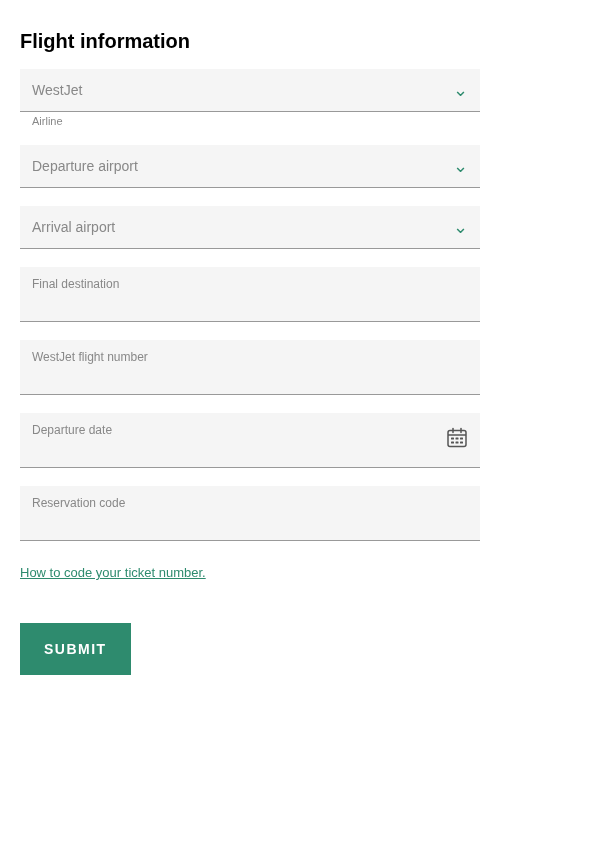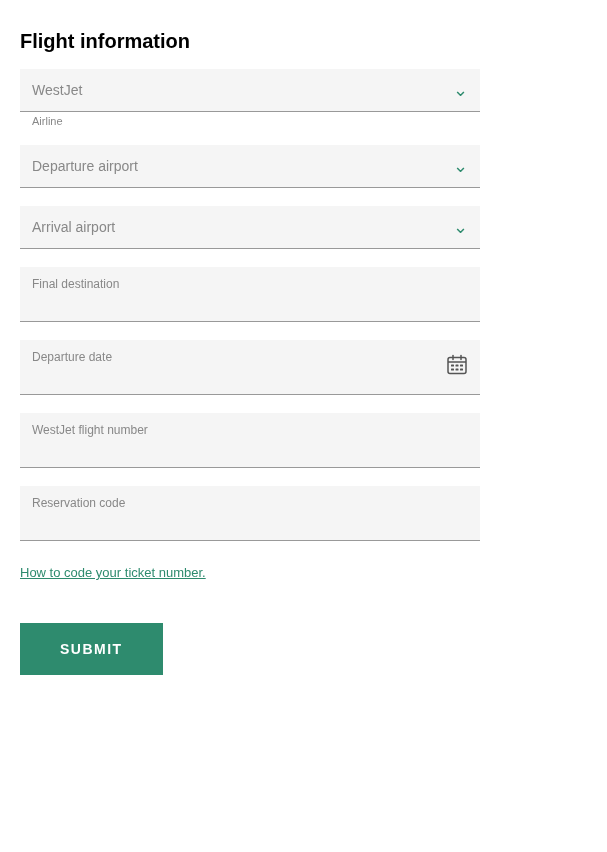--- a/index.html
+++ b/index.html
@@ -79,21 +79,21 @@
       color: #2e8b6e;
       text-decoration: underline;
       cursor: pointer;
       margin-top: 6px;
       display: inline-block;
     }
     .submit-btn {
       background: #2e8b6e;
       color: #fff;
       border: none;
-      padding: 18px 40px;
+      padding: 18px 24px;
       font-size: 14px;
       font-weight: bold;
       letter-spacing: 1.5px;
       cursor: pointer;
       margin-top: 24px;
       text-transform: uppercase;
       text-align: center;
     }
     .departure-date-wrapper {
       position: relative;
@@ -166,20 +166,28 @@
       <div class="dropdown-wrapper">
         <span class="dropdown-label">Arrival airport</span>
         <span class="chevron">⌄</span>
       </div>
     </div>
 
     
     <div class="form-group">
       <div class="input-field-wrapper">
         <div class="field-label">Final destination</div>
+        <input class="input-field" type="text" style="">
+      </div>
+    </div>
+
+    
+    <div class="form-group">
+      <div class="input-field-wrapper">
+        <div class="field-label">WestJet flight number</div>
         <input class="input-field" type="text" style="">
       </div>
     </div>
 
     
     <div class="form-group">
       <div class="departure-date-wrapper">
         <div class="field-label">Departure date</div>
         <input class="departure-date-input" type="text" style="">
         <span class="calendar-icon">
@@ -195,28 +203,20 @@
             <rect x="9.5" y="15" width="3" height="2" rx="0.5" fill="#555"></rect>
             <rect x="14" y="15" width="3" height="2" rx="0.5" fill="#555"></rect>
           </svg>
         </span>
       </div>
     </div>
 
     
     <div class="form-group">
       <div class="input-field-wrapper">
-        <div class="field-label">WestJet flight number</div>
-        <input class="input-field" type="text" style="">
-      </div>
-    </div>
-
-    
-    <div class="form-group">
-      <div class="input-field-wrapper">
         <div class="field-label">Reservation code</div>
         <input class="input-field" type="text" style="">
       </div>
     </div>
 
     
     <div class="form-group">
       <a class="ticket-link">How to code your ticket number.</a>
     </div>
 

